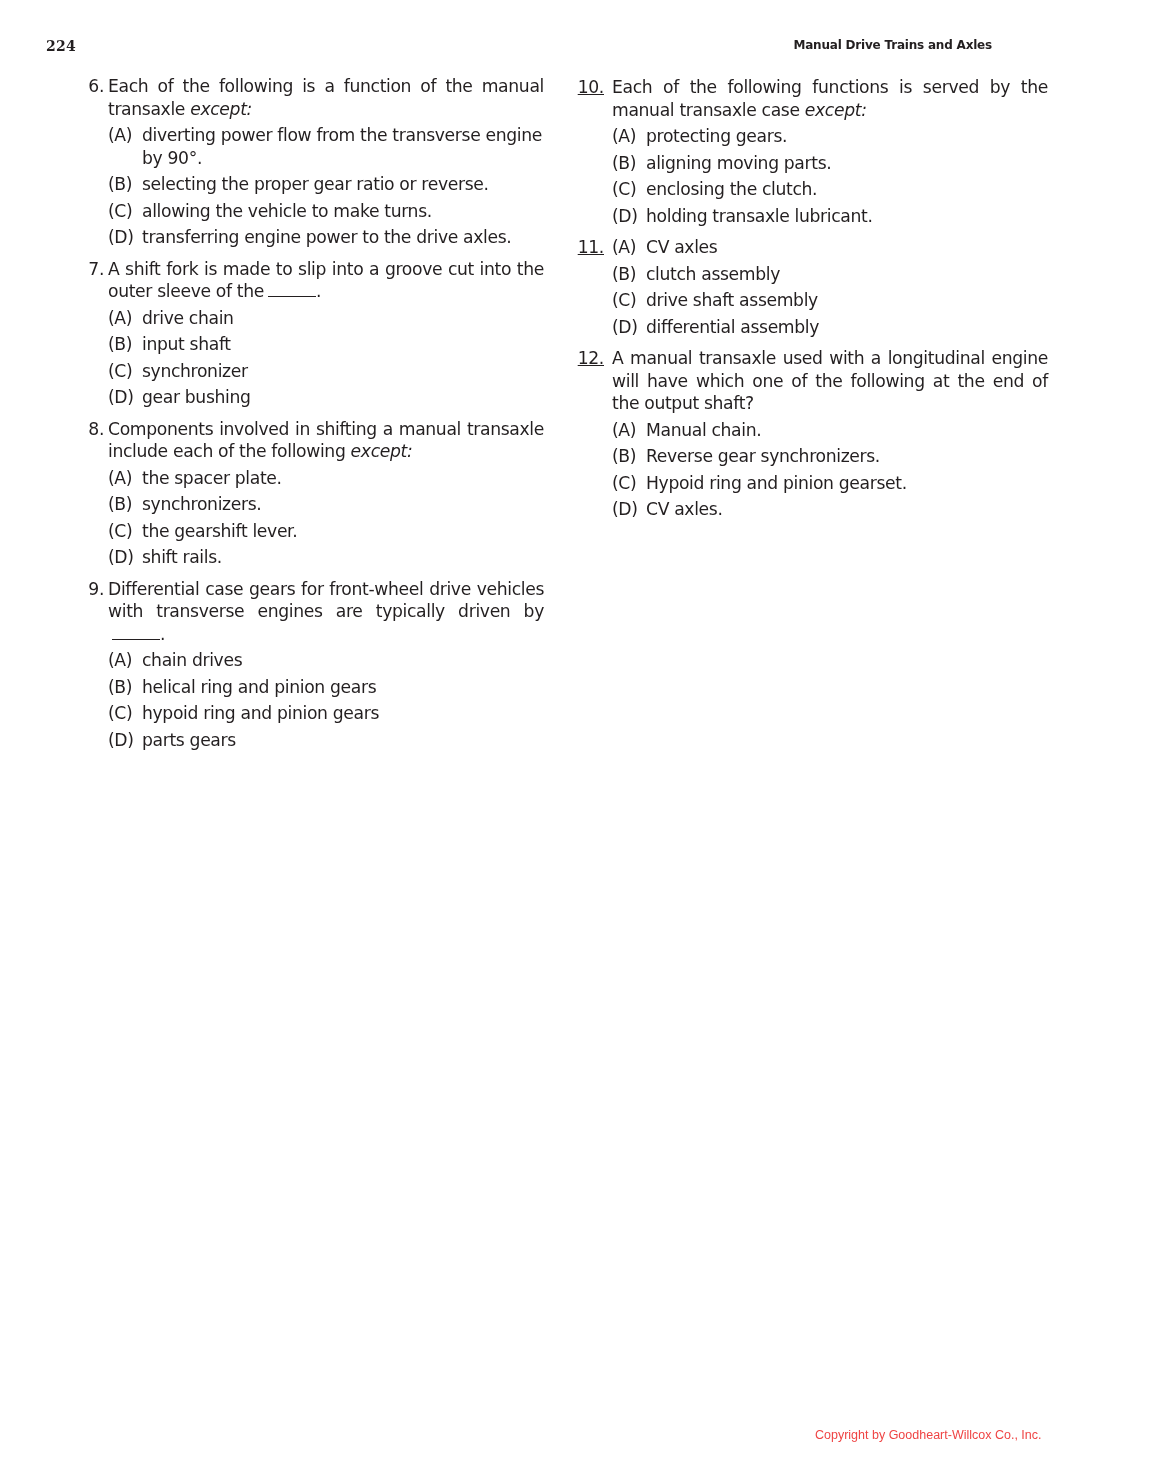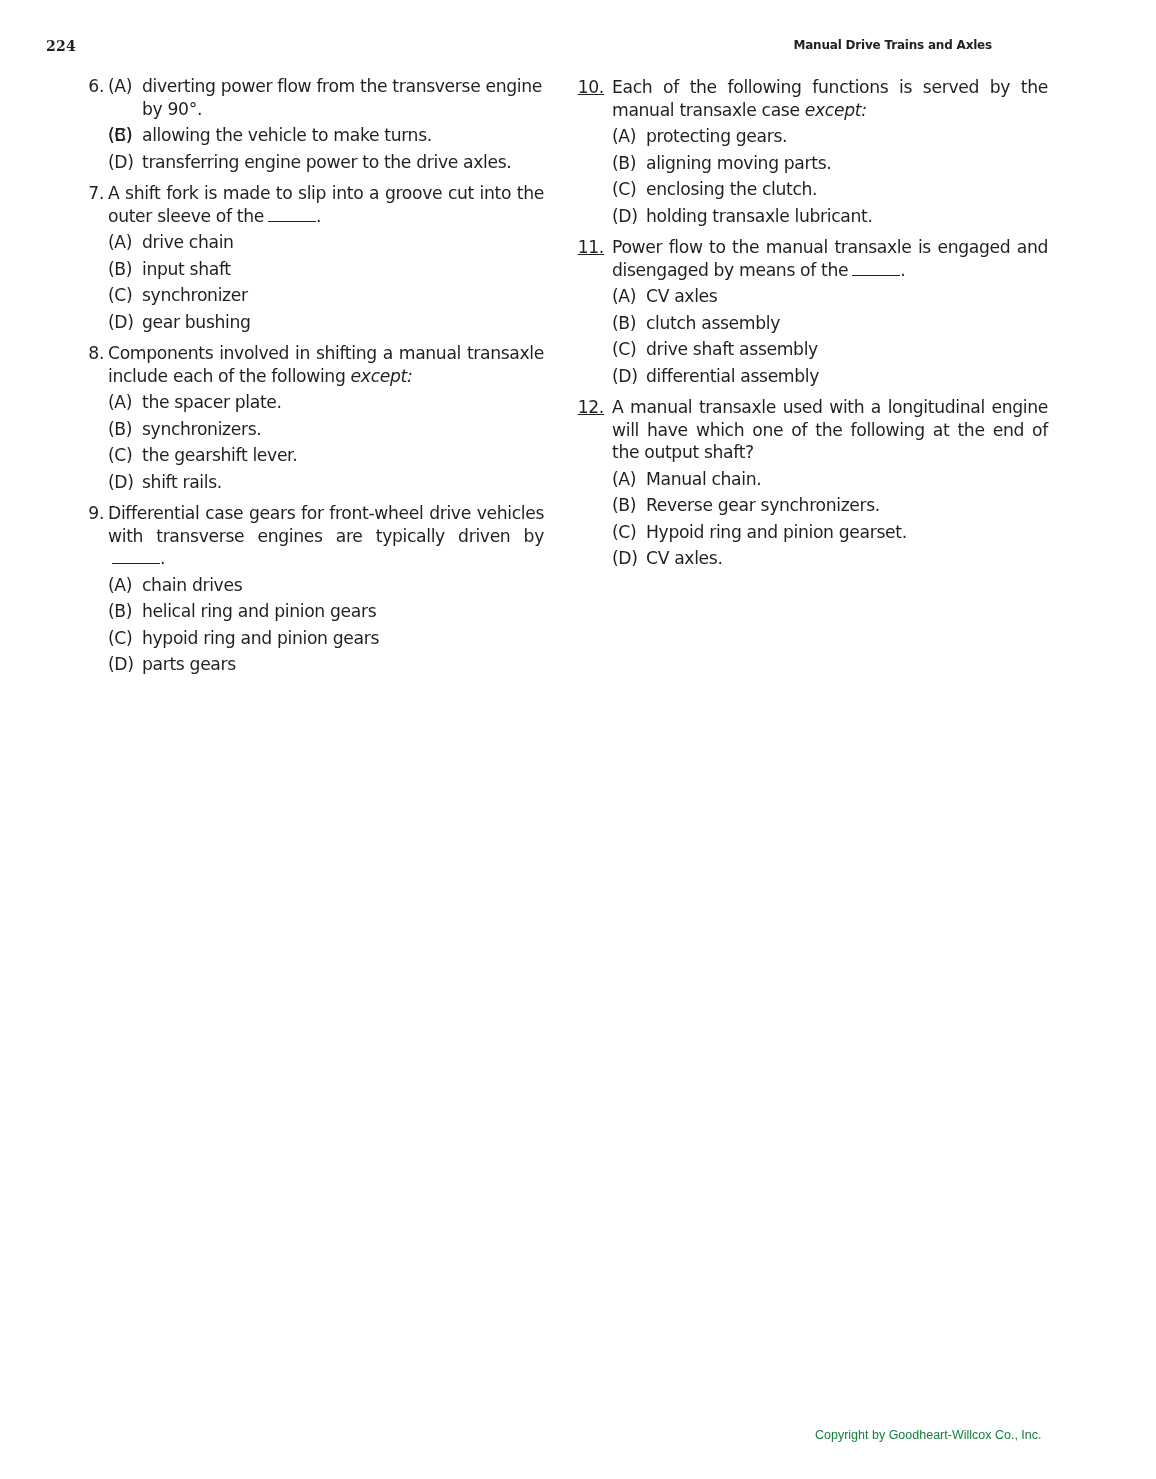--- a/index.html
+++ b/index.html
@@ -27,35 +27,36 @@
     .q .qnum { position: absolute; left: 0; top: 0; width: 30px; text-align: right; }
     .col.right .q .qnum { left: -4px; text-decoration: underline; }
     .q .stem { text-align: justify; text-align-last: left; }
     .q .stem em { font-style: italic; }
     .opt { position: relative; padding-left: 34px; margin-top: 4px; }
     .opt:first-of-type { margin-top: 0; }
     .opt .letter { position: absolute; left: 0; top: 0; }
     .blank { display: inline-block; width: 48px; border-bottom: 1px solid #231f20; height: 14px; vertical-align: baseline; margin-left: 4px; }
     .copyright {
       position: absolute; left: 815px; top: 1428px;
-      font-family: "Liberation Sans", sans-serif; font-size: 12.5px; color: #15803d;
+      font-family: "Liberation Sans", sans-serif; font-size: 12.5px; color: #ef4444;
     }
   </style>
 </head>
 <body>
 
 <div class="page-num">224</div>
 <div class="running-head">Manual Drive Trains and Axles</div>
 
 <div class="col left">
 
   <div class="q">
     <span class="qnum">6.</span>
+    <div class="stem"><span>Each of the following is a function of the manual transaxle</span> <em>except:</em></div>
     <div class="opt"><span class="letter">(A)</span><span>diverting power flow from the transverse engine by 90°.</span></div>
-    <div class="opt"><span class="letter">(B)</span></div>
+    <div class="opt"><span class="letter">(B)</span><span>selecting the proper gear ratio or reverse.</span></div>
     <div class="opt"><span class="letter">(C)</span><span>allowing the vehicle to make turns.</span></div>
     <div class="opt"><span class="letter">(D)</span><span>transferring engine power to the drive axles.</span></div>
   </div>
 
   <div class="q">
     <span class="qnum">7.</span>
     <div class="stem"><span>A shift fork is made to slip into a groove cut into the outer sleeve of the</span><span class="blank"></span><span>.</span></div>
     <div class="opt"><span class="letter">(A)</span><span>drive chain</span></div>
     <div class="opt"><span class="letter">(B)</span><span>input shaft</span></div>
     <div class="opt"><span class="letter">(C)</span><span>synchronizer</span></div>
@@ -87,21 +88,20 @@
     <span class="qnum">10.</span>
     <div class="stem"><span>Each of the following functions is served by the manual transaxle case</span> <em>except:</em></div>
     <div class="opt"><span class="letter">(A)</span><span>protecting gears.</span></div>
     <div class="opt"><span class="letter">(B)</span><span>aligning moving parts.</span></div>
     <div class="opt"><span class="letter">(C)</span><span>enclosing the clutch.</span></div>
     <div class="opt"><span class="letter">(D)</span><span>holding transaxle lubricant.</span></div>
   </div>
 
   <div class="q">
     <span class="qnum">11.</span>
-    <div class="stem"><span>Power flow to the manual transaxle is engaged and disengaged by means of the</span><span class="blank"></span><span>.</span></div>
     <div class="opt"><span class="letter">(A)</span><span>CV axles</span></div>
     <div class="opt"><span class="letter">(B)</span><span>clutch assembly</span></div>
     <div class="opt"><span class="letter">(C)</span><span>drive shaft assembly</span></div>
     <div class="opt"><span class="letter">(D)</span><span>differential assembly</span></div>
   </div>
 
   <div class="q">
     <span class="qnum">12.</span>
     <div class="stem">A manual transaxle used with a longitudinal engine will have which one of the following at the end of the output shaft?</div>
     <div class="opt"><span class="letter">(A)</span><span>Manual chain.</span></div>

